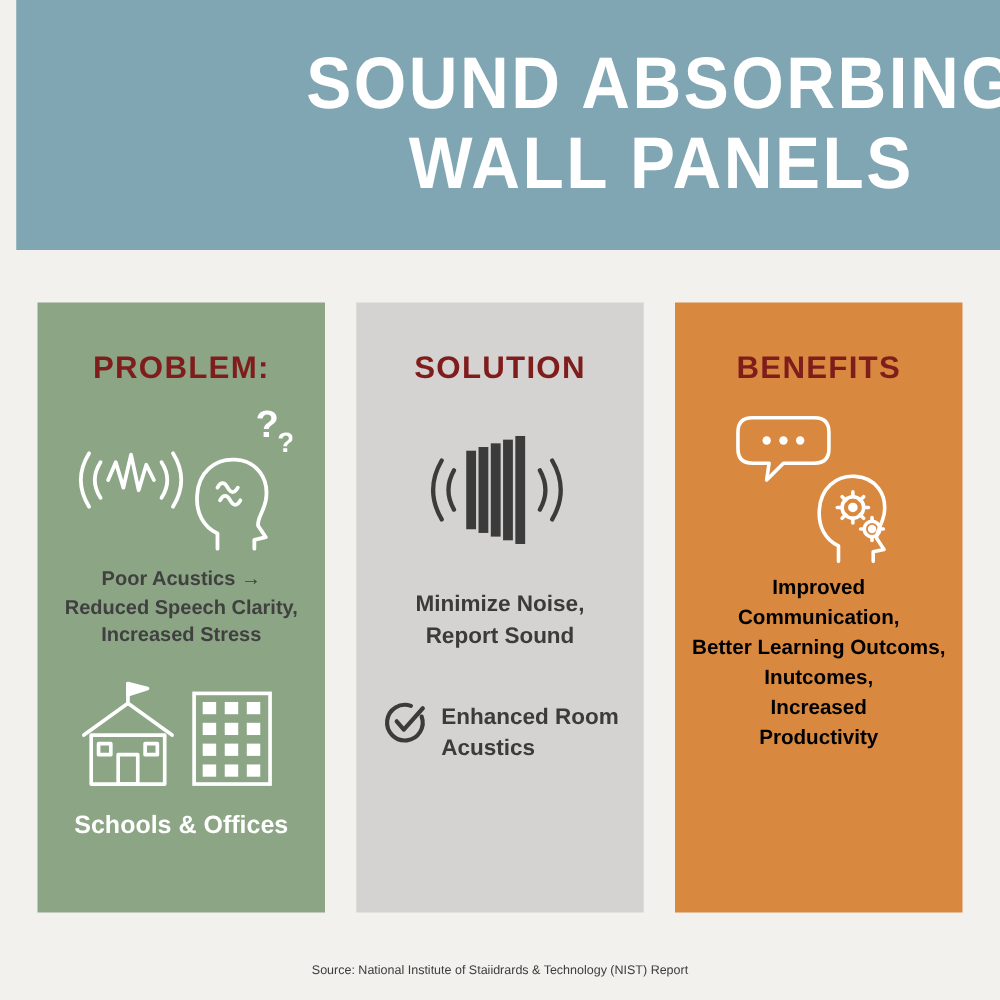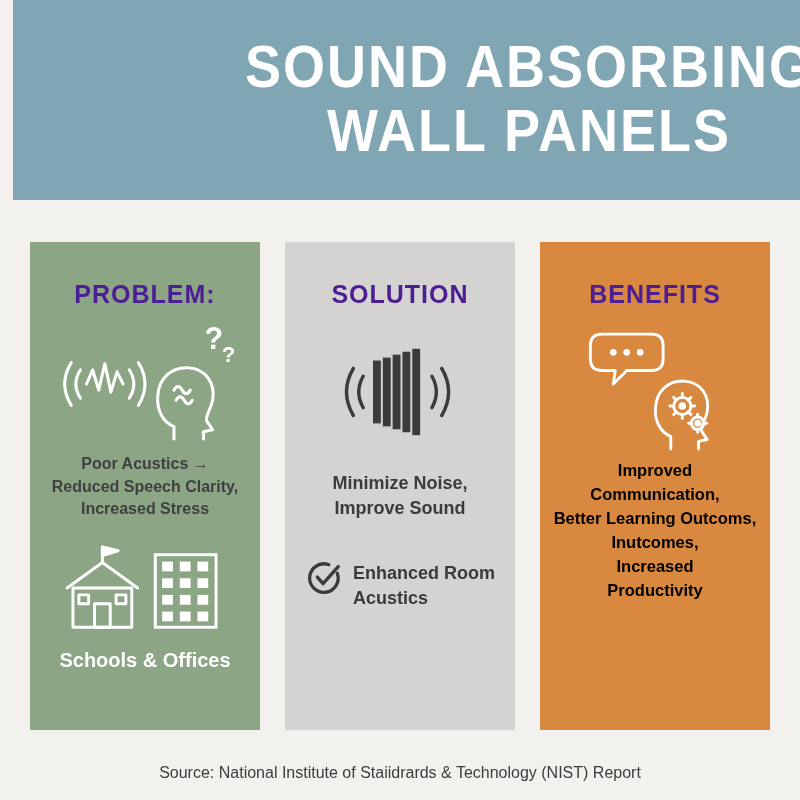--- a/index.html
+++ b/index.html
@@ -27,21 +27,21 @@
   .card {
     position: absolute; top: 242px; height: 488px; width: 230px;
     display: flex; flex-direction: column; align-items: center;
     padding-top: 38px;
   }
   .card-problem  { left: 30px; }
   .card-solution { left: 285px; }
   .card-benefits { left: 540px; }
   .card-heading {
     font-size: 25px; font-weight: bold; letter-spacing: 1px;
-    color: #4c1d95; text-align: center;
+    color: #7f1d1d; text-align: center;
   }
   .icon-block { margin-top: 14px; }
   .body-text {
     margin-top: 10px;
     text-align: center;
     font-weight: bold;
   }
   .body-text span { display: block; }
   .card-problem .body-text  { color: #404040; font-size: 16px; line-height: 1.42; }
   .card-solution .body-text { color: #3B3B3B; font-size: 18px; line-height: 1.4; margin-top: 26px; }
@@ -56,21 +56,21 @@
     padding: 0 18px;
   }
   .check-text {
     color: #3B3B3B; font-size: 18px; font-weight: bold; line-height: 1.35; text-align: left;
     padding-top: 2px;
   }
   .check-text span { display: block; }
   .footer {
     position: absolute; left: 0; bottom: 18px; width: 800px;
     text-align: center;
-    color: #3C3C3C; font-size: 16px;
+    color: #3C3C3C; font-size: 10px;
   }
 </style>
 </head>
 <body>
 
 <div class="canvas" style="background: rgb(242, 241, 237);">
 
   <header class="header" style="background: rgb(127, 166, 178);">
     <h1>
       <span class="title-line">SOUND ABSORBING</span>
@@ -150,21 +150,21 @@
       <g stroke="#3B3B3B" stroke-width="3.5" fill="none" stroke-linecap="round">
         <path d="M50,40 Q41,56 50,72"></path>
         <path d="M40,32 Q26,56 40,80"></path>
         <path d="M120,40 Q129,56 120,72"></path>
         <path d="M130,32 Q144,56 130,80"></path>
       </g>
     </svg>
 
     <div class="body-text">
       <span>Minimize Noise,</span>
-      <span>Improve Sound</span>
+      <span>Report Sound</span>
     </div>
 
     <div class="check-row">
       <svg viewBox="0 0 40 40" width="38" height="38" aria-hidden="true">
         <path d="M34,15 A15,15 0 1 1 25,6" stroke="#3B3B3B" stroke-width="3.5" fill="none" stroke-linecap="round"></path>
         <polyline points="13,19 19,26 35,8" stroke="#3B3B3B" stroke-width="3.5" fill="none" stroke-linecap="round" stroke-linejoin="round"></polyline>
       </svg>
       <div class="check-text">
         <span>Enhanced Room</span>
         <span>Acustics</span>

